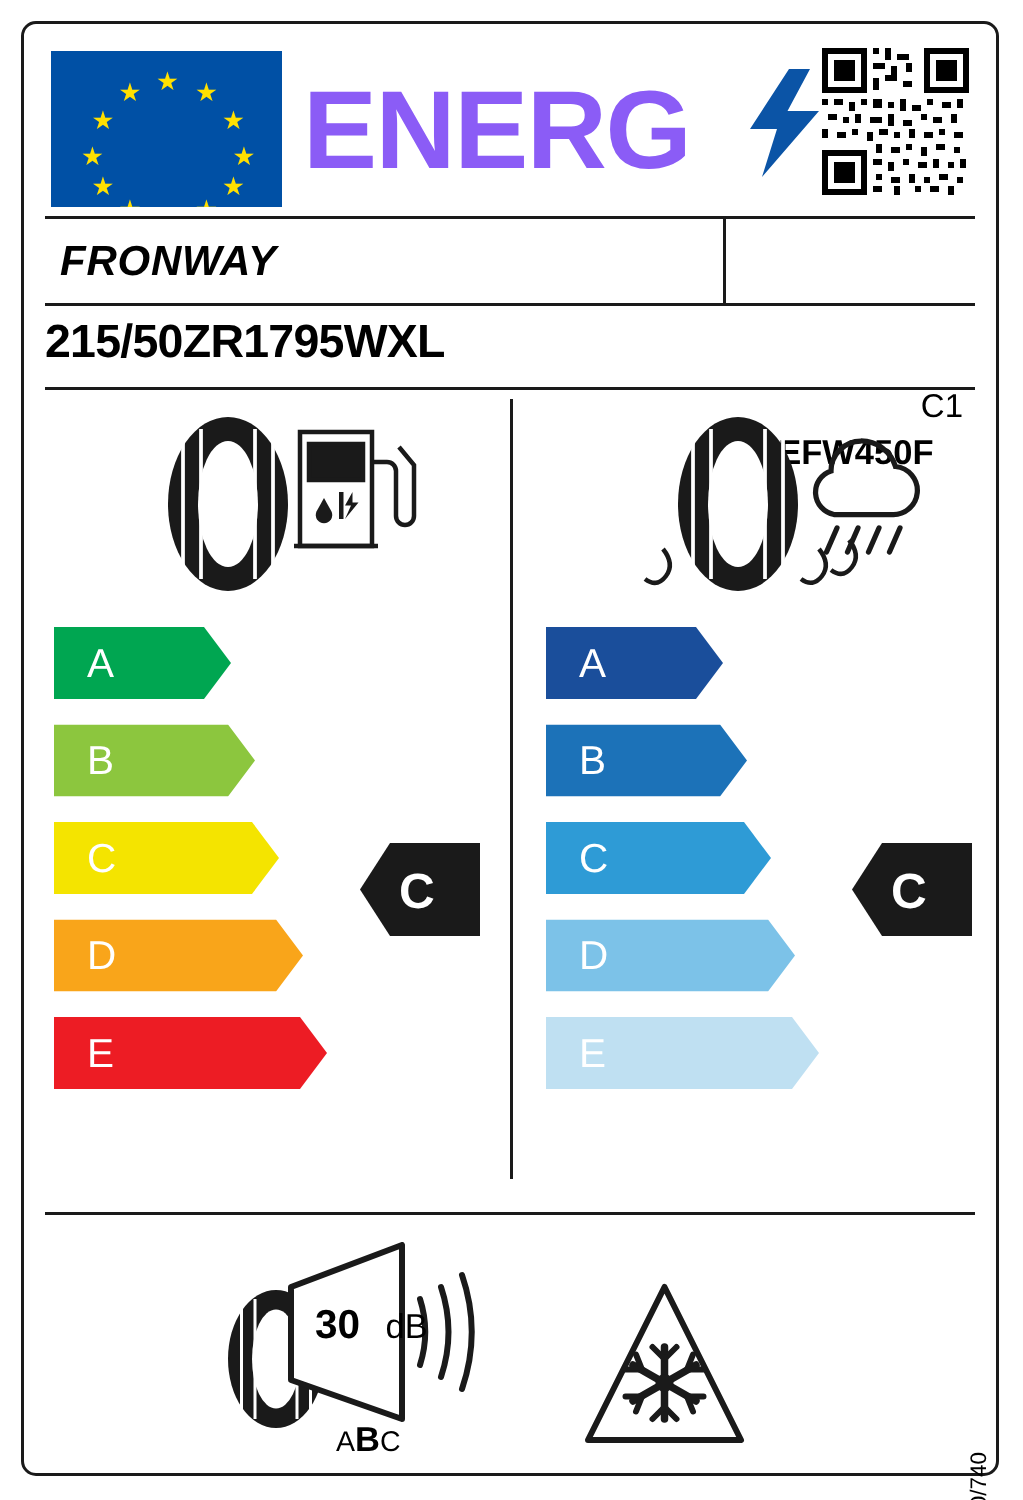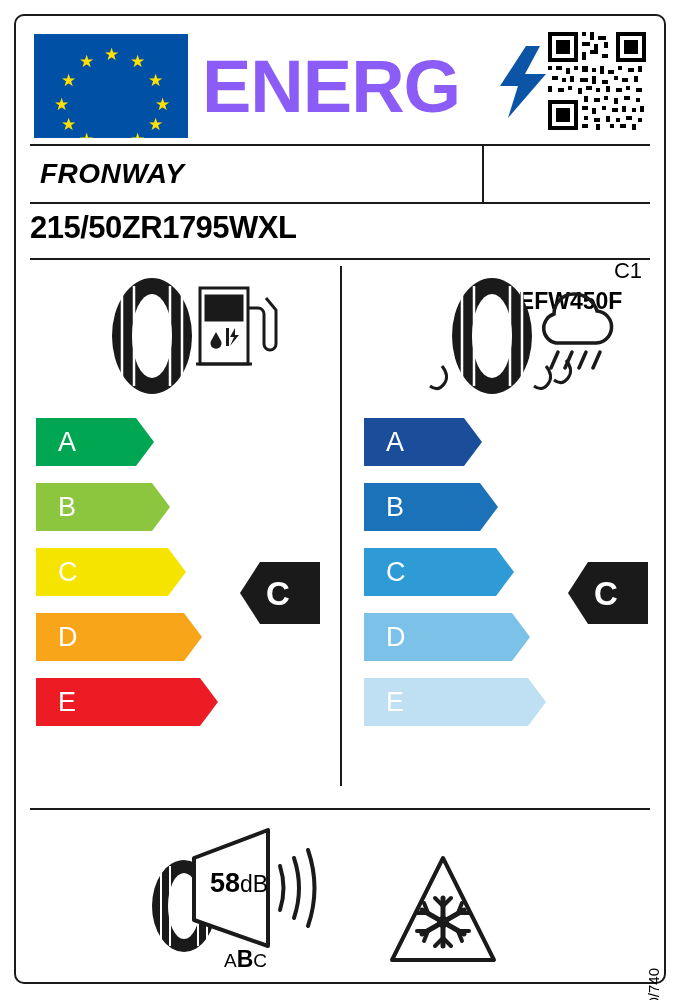--- a/index.html
+++ b/index.html
@@ -222,21 +222,21 @@
   }
   .db-value {
     position: absolute;
     left: 74px;
     top: 40px;
     font-size: 27px;
     font-weight: bold;
   }
   .db-unit {
     position: absolute;
-    left: 104px;
+    left: 121px;
     top: 43px;
     font-size: 23px;
   }
   .noise-classes {
     position: absolute;
     left: 88px;
     top: 118px;
     font-size: 19px;
   }
   .noise-classes b { font-size: 23px; }
@@ -536,21 +536,21 @@
       </g>
       <g>
         <polygon points="58,30 132,2 132,118 58,92" fill="#fff" stroke="#1a1a1a" stroke-width="4" stroke-linejoin="round"></polygon>
         <g fill="none" stroke="#1a1a1a" stroke-width="4" stroke-linecap="round">
           <path d="M144 38 q7 22 0 44"></path>
           <path d="M158 30 q10 30 0 60"></path>
           <path d="M172 22 q13 38 0 76"></path>
         </g>
       </g>
     </svg>
-    <div class="db-value">58</div>
+    <div class="db-value">30</div>
     <div class="db-unit">dB</div>
     <div class="noise-classes">
       <span>A</span><b>B</b><span>C</span>
     </div>
   </div>
 
   <div class="snow">
     <svg width="110" height="112" viewBox="0 0 110 112">
       <polygon points="55,4 106,106 4,106" fill="none" stroke="#1a1a1a" stroke-width="4" stroke-linejoin="round"></polygon>
       <g stroke="#1a1a1a" stroke-width="5" stroke-linecap="round">

